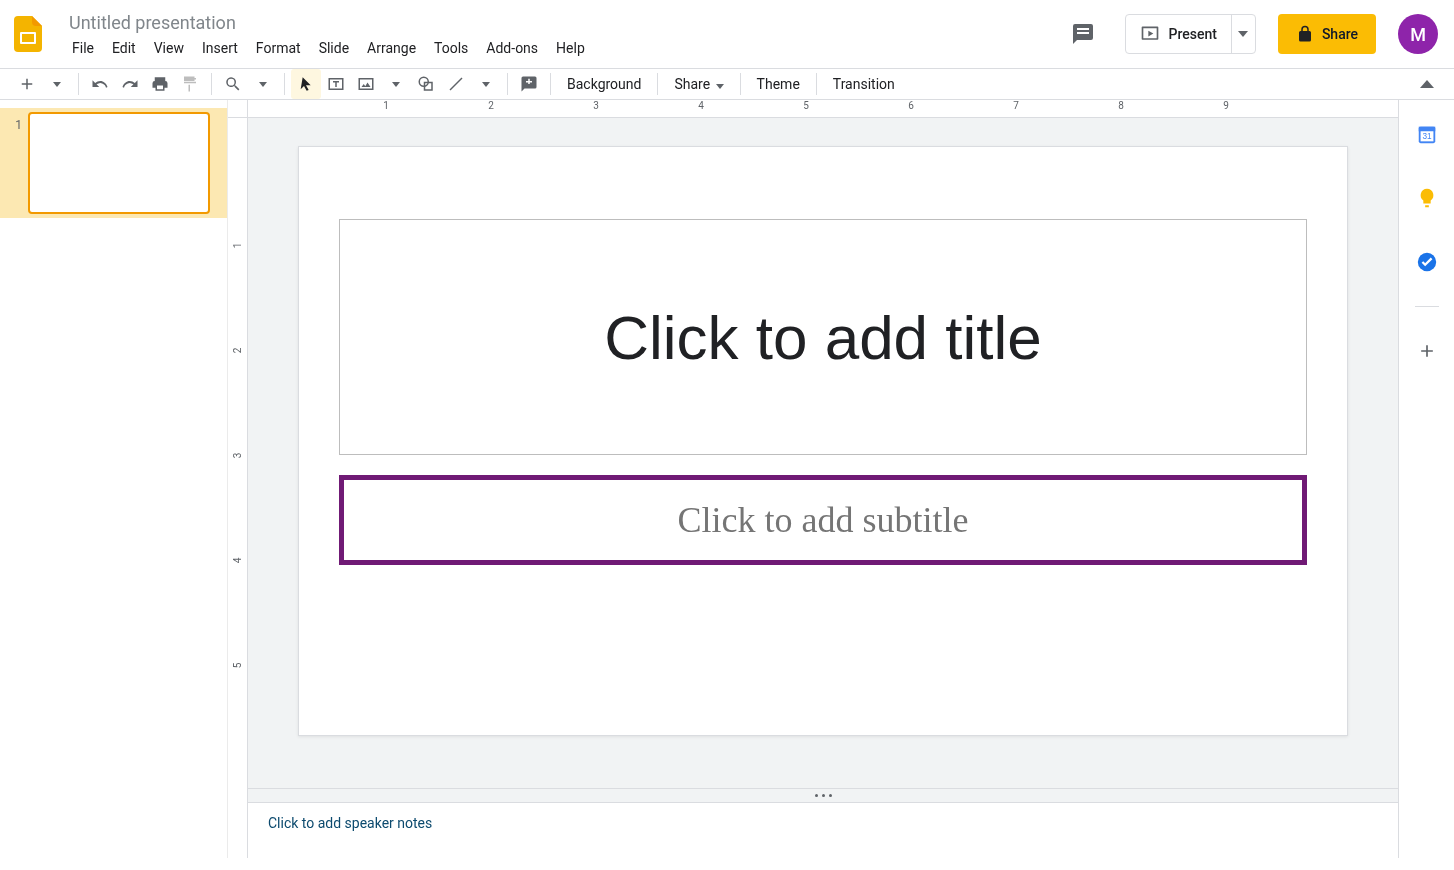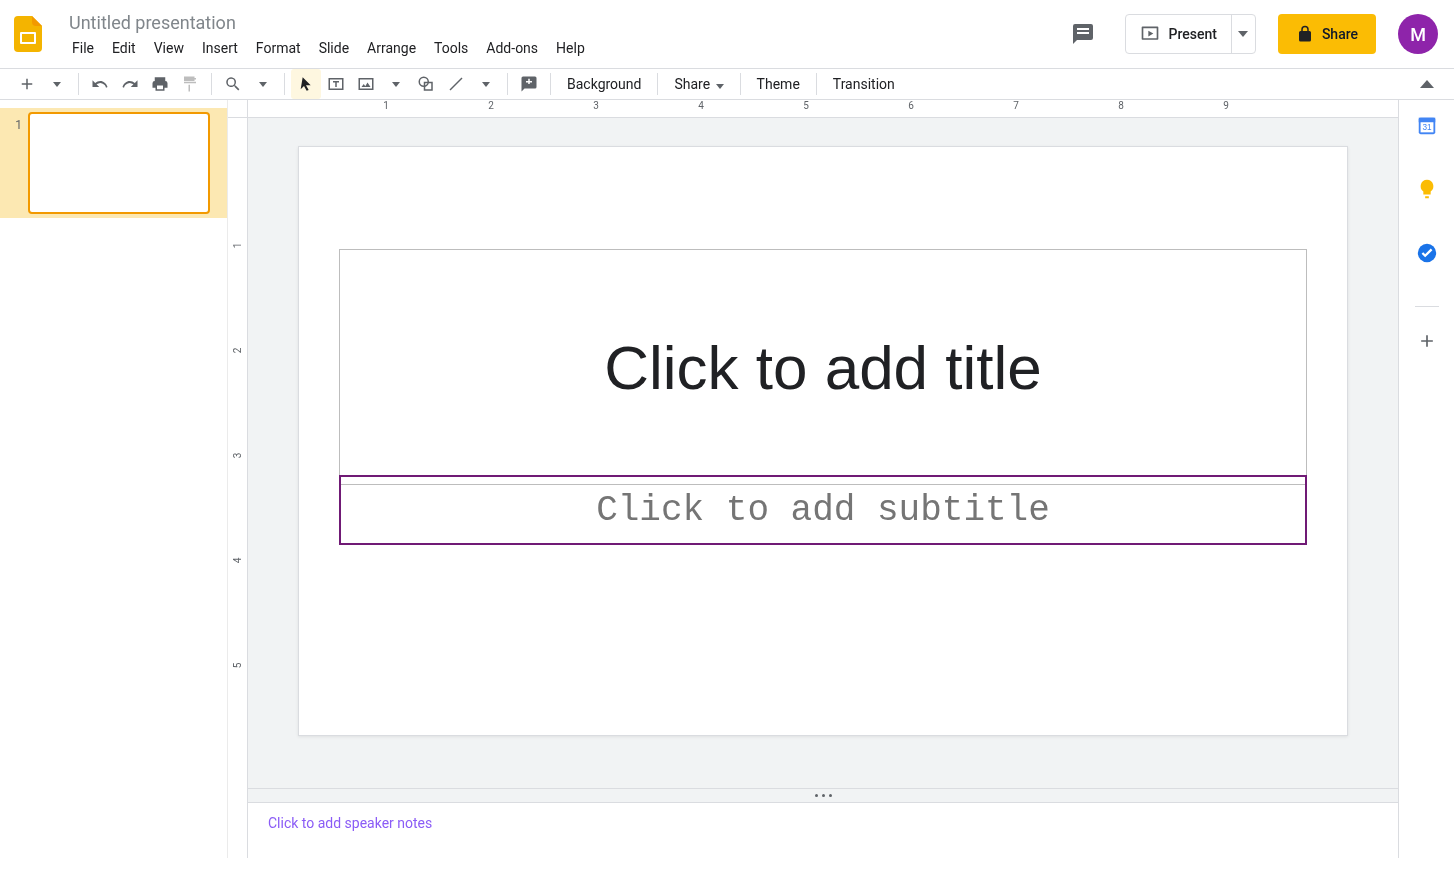--- a/index.html
+++ b/index.html
@@ -38,32 +38,32 @@
 .thumb-num { width: 22px; text-align: right; font-size: 12px; color: #5f6368; padding-top: 6px; padding-right: 6px; }
 .thumb { width: 182px; height: 102px; background: #fff; border: 2px solid #f29900; border-radius: 4px; }
 
 
 .editor { flex: 1; display: flex; flex-direction: column; background: #f1f3f4; position: relative; }
 .ruler-h { height: 18px; background: #fff; border-bottom: 1px solid #dadce0; margin-left: 20px; position: relative; font-size: 10px; color: #5f6368; display:flex; align-items:flex-end; overflow:hidden;}
 .ruler-v { width: 20px; background: #fff; border-right: 1px solid #dadce0; position: absolute; top: 18px; bottom: 0; left: 0; display:flex; flex-direction:column; align-items:center; font-size:10px; color:#5f6368; overflow:hidden;}
 .ruler-corner{position:absolute; top:0; left:0; width:20px; height:18px; background:#fff; border-right:1px solid #dadce0; border-bottom:1px solid #dadce0;}
 .canvas-wrap { flex: 1; margin-left: 20px; display: flex; align-items: flex-start; justify-content: center; overflow: auto; padding-top: 28px; }
 .slide { width: 1050px; height: 590px; background: #fff; border: 1px solid #dadce0; box-shadow: 0 1px 3px rgba(0,0,0,0.08); position: relative; }
-.title-box { position: absolute; left: 40px; right: 40px; top: 102px; height: 236px; border: 1px solid #bdbdbd; display: flex; align-items: center; justify-content: center; font-size: 62px; color: #202124; font-family: Arial; }
-.subtitle-box { position: absolute; left: 40px; right: 40px; top: 328px; height: 70px; border: 2px solid #701a75; display: flex; align-items: center; justify-content: center; font-size: 36px; color: #757575; font-family: Liberation Mono, monospace; }
+.title-box { position: absolute; left: 40px; right: 40px; top: 72px; height: 236px; border: 1px solid #bdbdbd; display: flex; align-items: center; justify-content: center; font-size: 62px; color: #202124; font-family: Arial; }
+.subtitle-box { position: absolute; left: 40px; right: 40px; top: 328px; height: 90px; border: 5px solid #701a75; display: flex; align-items: center; justify-content: center; font-size: 36px; color: #757575; font-family: Liberation Serif, serif; }
 
 
 .notes-sep { height: 14px; background: #f1f3f4; margin-left:20px; border-top: 1px solid #dadce0; display:flex; align-items:center; justify-content:center; cursor: row-resize; }
 .notes-dots{display:flex; gap:4px;}
 .notes-dots span{width:3px;height:3px;background:#5f6368;border-radius:50%;}
-.notes { height: 56px; background: #fff; border-top: 1px solid #dadce0; margin-left:20px; padding: 12px 20px; font-size: 14px; color: #8b5cf6; }
+.notes { height: 56px; background: #fff; border-top: 1px solid #dadce0; margin-left:20px; padding: 12px 20px; font-size: 14px; color: #0c4a6e; }
 
 
 .sidepanel { width: 56px; border-left: 1px solid #dadce0; display: flex; flex-direction: column; align-items: center; padding-top: 14px; gap: 24px; }
-.sp-icon { width: 40px; height: 40px; display: flex; align-items: flex-start; justify-content: center; cursor: pointer; border-radius:50%; }
+.sp-icon { width: 40px; height: 40px; display: flex; align-items: center; justify-content: center; cursor: pointer; border-radius:50%; }
 .sp-sep { width: 24px; height: 1px; background: #dadce0; }
 .tick-label { position:absolute; bottom:6px; font-size:10px; transform:translateX(-50%); }
 .vtick-label { font-size:10px; transform: rotate(-90deg); }
 </style>
 </head>
 <body>
 
 <div class="header">
   <div class="logo">
     <svg width="28" height="36" viewBox="0 0 28 36">

